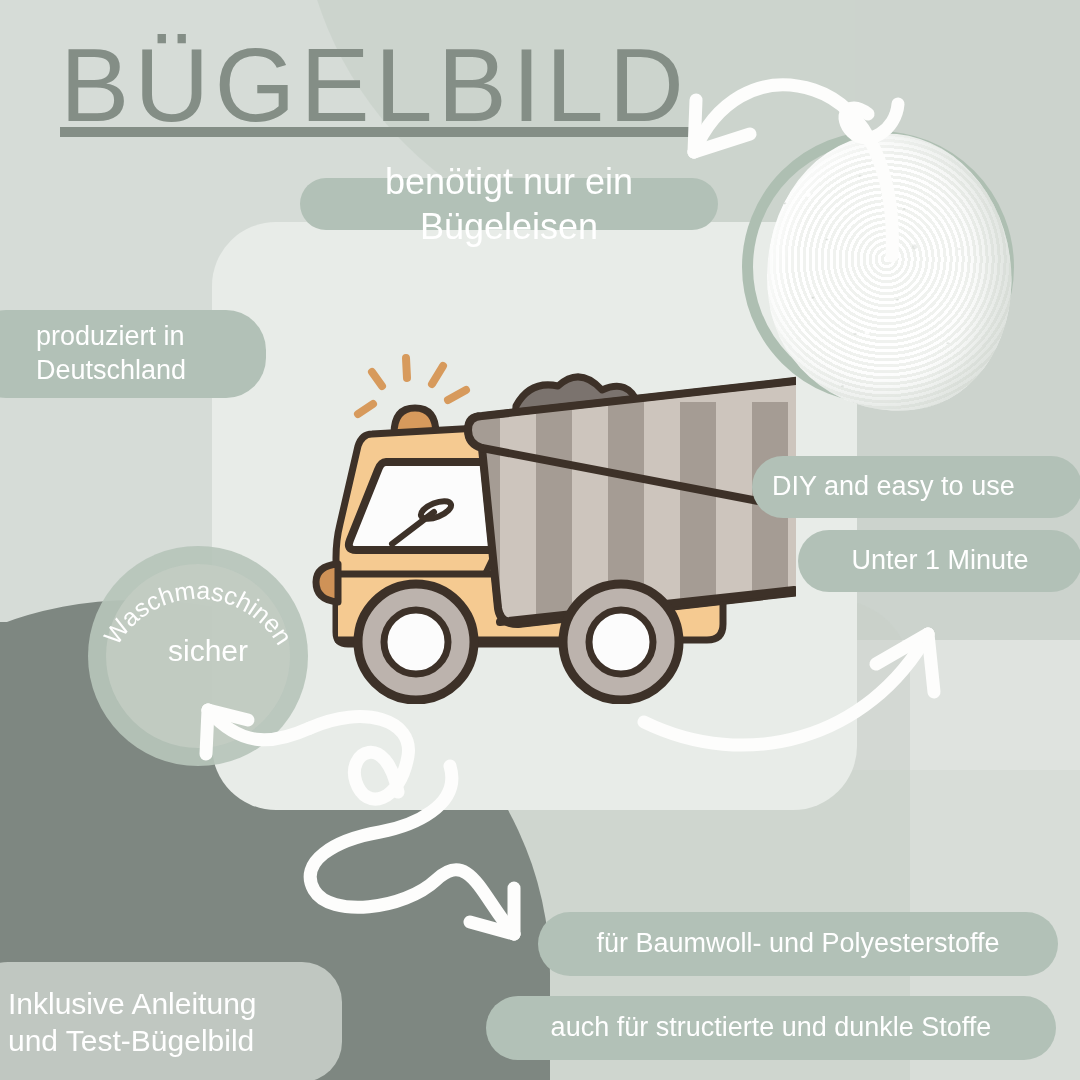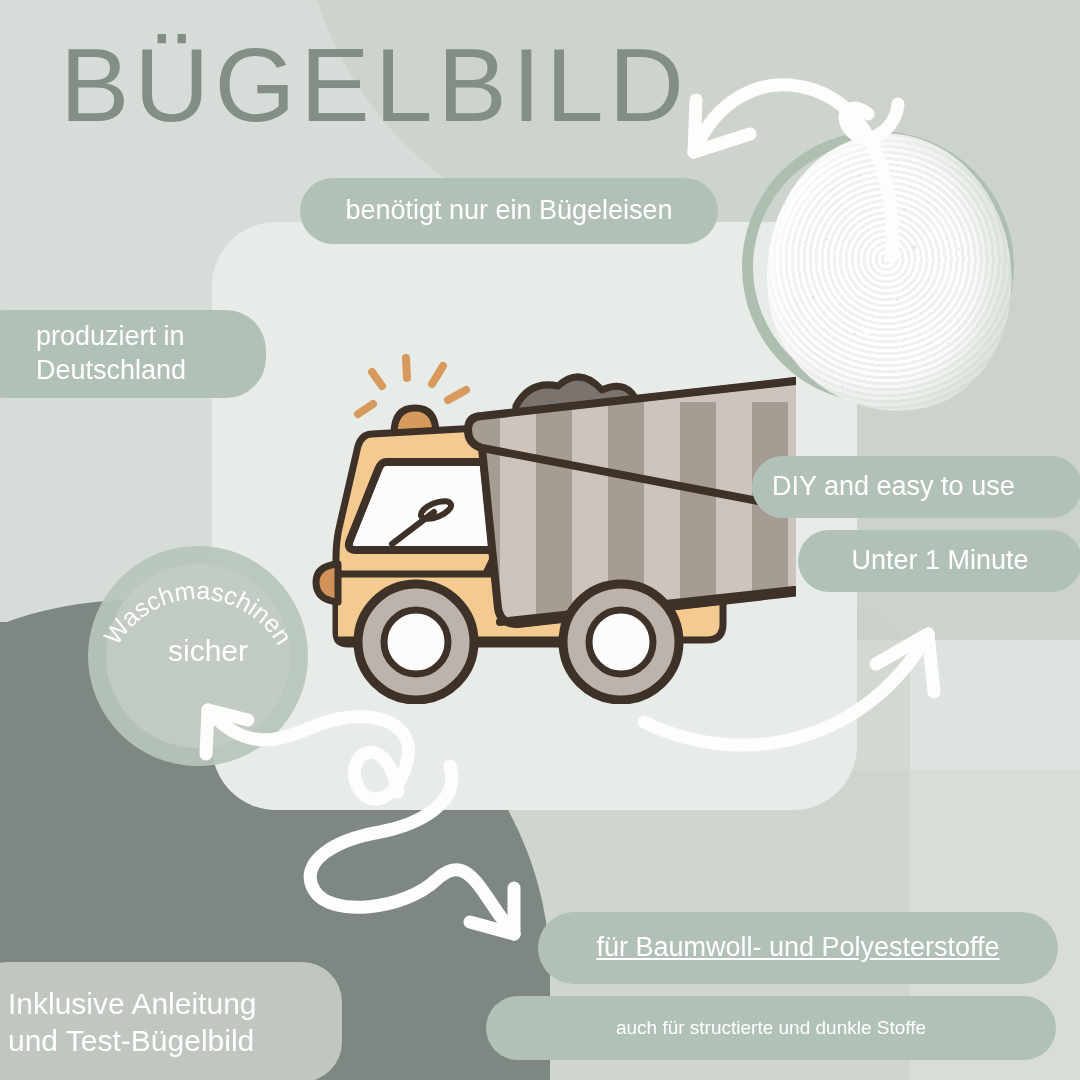--- a/index.html
+++ b/index.html
@@ -75,46 +75,47 @@
   
   .title{
     position:absolute;
     left:60px; top:26px;
     font-size:104px;
     letter-spacing:5px;
     color:#848e86;
     font-weight:400;
     font-family:"Liberation Sans", sans-serif;
     white-space:nowrap;
+    text-decoration:underline;
   }
 
   
   .pill{
     position:absolute;
     background:#b2c1b7;
     color:#ffffff;
     border-radius:40px;
     display:flex;
     align-items:center;
     justify-content:center;
     font-size:26px;
     line-height:1.25;
     padding:10px 26px;
     box-sizing:border-box;
     white-space:pre-line;
     text-align:left;
   }
   .pill.center{ text-align:center; }
 
-  #pill-iron      { left:300px; top:178px;  width:418px; height:66px;  font-size:27px; }
+  #pill-iron      { left:300px; top:178px;  width:418px; height:52px;  font-size:36px; }
   #pill-germany   { left:-34px; top:310px;  width:300px; height:88px;  font-size:27px; padding-left:70px; justify-content:flex-start;}
   #pill-diy       { left:752px; top:456px;  width:330px; height:62px;  font-size:27px; padding-left:20px; justify-content:flex-start;}
   #pill-minute    { left:798px; top:530px;  width:284px; height:62px;  font-size:27px; }
-  #pill-cotton    { left:538px; top:912px;  width:520px; height:72px;  font-size:27px;text-decoration:underline; }
-  #pill-dark      { left:486px; top:996px;  width:570px; height:64px;  font-size:19px; }
+  #pill-cotton    { left:538px; top:912px;  width:520px; height:64px;  font-size:27px; }
+  #pill-dark      { left:486px; top:996px;  width:570px; height:64px;  font-size:27px; }
   #pill-manual    { left:-32px; top:962px;  width:374px; height:120px; font-size:30px; padding-left:40px; justify-content:flex-start; background:#c0c7c1;}
 
   
   .circle-wash{
     position:absolute;
     left:88px; top:546px;
     width:220px; height:220px;
     border-radius:50%;
     background:#b6c4ba;
     opacity:.92;

